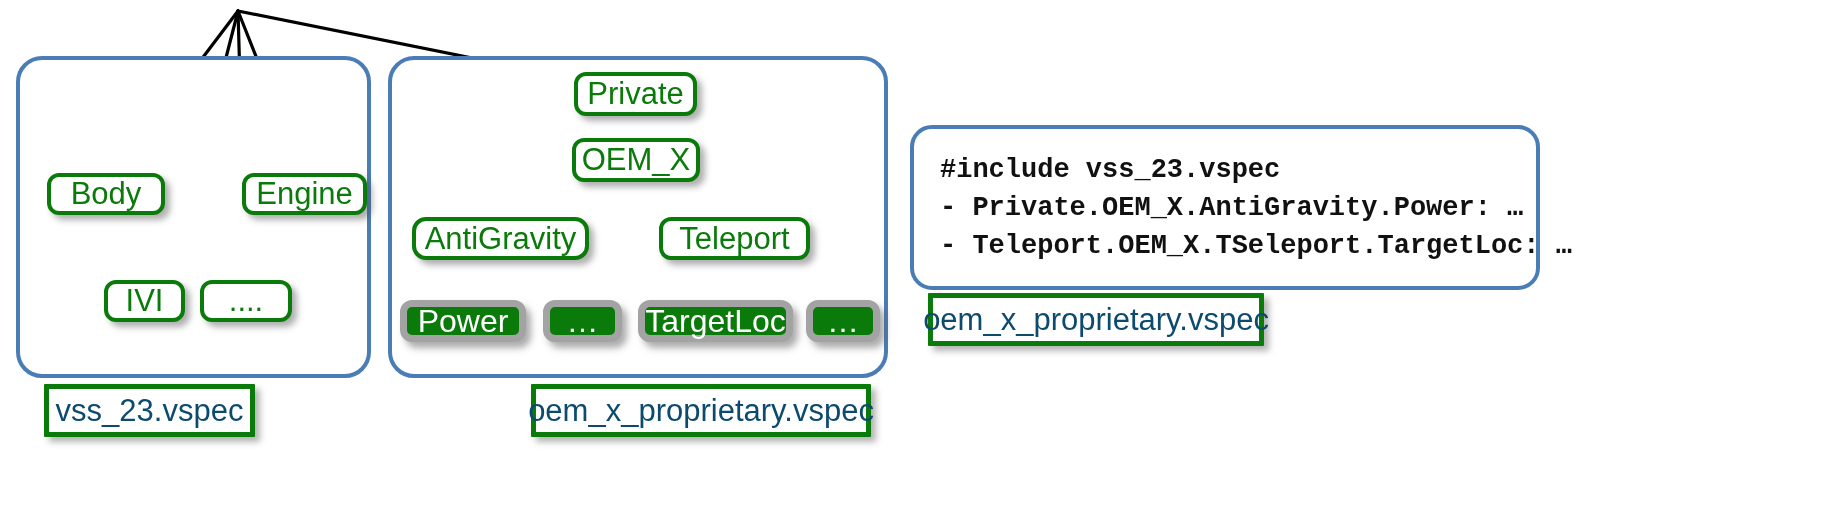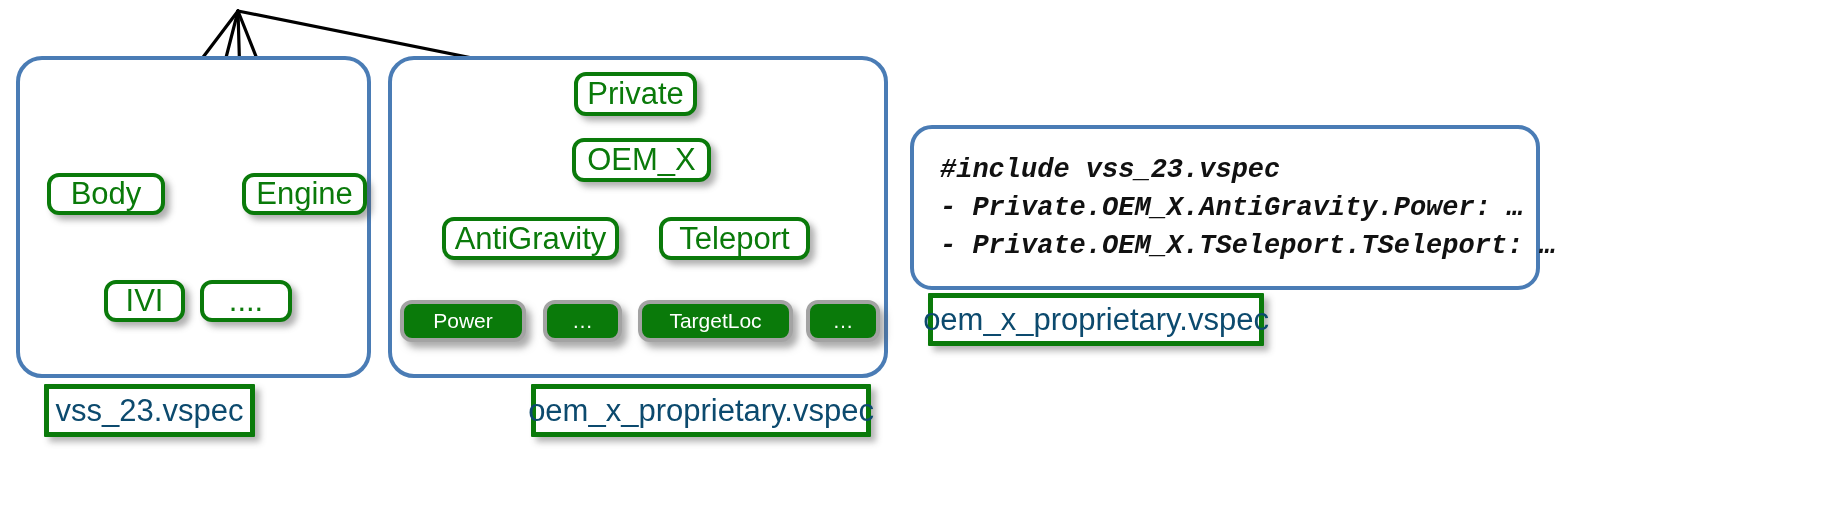--- a/index.html
+++ b/index.html
@@ -48,24 +48,24 @@
   }
   .node-open {
     background: #ffffff;
     border: 4px solid #0a7a0a;
     color: #0a7a0a;
     box-shadow: 5px 5px 6px rgba(80,80,80,0.45);
     font-size: 31px;
   }
   .node-filled {
     background: #0a7a0a;
-    border: 4px solid #a3a3a3;
+    border: 7px solid #a3a3a3;
     color: #ffffff;
     box-shadow: 5px 6px 7px rgba(90,90,90,0.5);
-    font-size: 21px;
+    font-size: 32px;
   }
   
   .file-label {
     position: absolute;
     box-sizing: border-box;
     display: flex;
     align-items: center;
     justify-content: center;
     background: #ffffff;
     border: 5px solid #0a7a0a;
@@ -149,25 +149,25 @@
   </div>
 
   <div class="node node-open" style="left:200px; top:280px; width:92px; height:42px;">
     <span>....</span>
   </div>
 
   <div class="node node-open" style="left:574px; top:72px; width:123px; height:44px;">
     <span>Private</span>
   </div>
 
-  <div class="node node-open" style="left:572px; top:138px; width:139px; height:44px;">
+  <div class="node node-open" style="left:572px; top:138px; width:128px; height:44px;">
     <span>OEM_X</span>
   </div>
 
-  <div class="node node-open" style="left:442px; top:217px; width:177px; height:43px;">
+  <div class="node node-open" style="left:412px; top:217px; width:177px; height:43px;border-radius:14px;">
     <span>AntiGravity</span>
   </div>
 
   <div class="node node-open" style="left:659px; top:217px; width:151px; height:43px;">
     <span>Teleport</span>
   </div>
 
   <div class="node node-filled" style="left:400px; top:300px; width:126px; height:42px;">
     <span>Power</span>
   </div>
@@ -185,24 +185,24 @@
   </div>
 
   <div class="file-label" style="left:44px; top:384px; width:211px; height:53px;justify-content:center;">
     <span>vss_23.vspec</span>
   </div>
 
   <div class="file-label" style="left:531px; top:384px; width:340px; height:53px;">
     <span>oem_x_proprietary.vspec</span>
   </div>
 
-  <div id="code-panel" style="left:910px; top:125px; width:630px; height:165px;font-style:italic;">
+  <div id="code-panel" style="left:910px; top:125px; width:630px; height:165px;">
     <div class="code-line">#include vss_23.vspec</div>
     <div class="code-line">- Private.OEM_X.AntiGravity.Power: …</div>
-    <div class="code-line">- Private.OEM_X.TSeleport.TSeleport: …</div>
+    <div class="code-line">- Teleport.OEM_X.TSeleport.TargetLoc: …</div>
     <div class="code-ellipsis">…</div>
   </div>
 
   <div class="file-label" style="left:928px; top:293px; width:336px; height:53px;">
     <span>oem_x_proprietary.vspec</span>
   </div>
 
 </div>
 
 </body></html>

